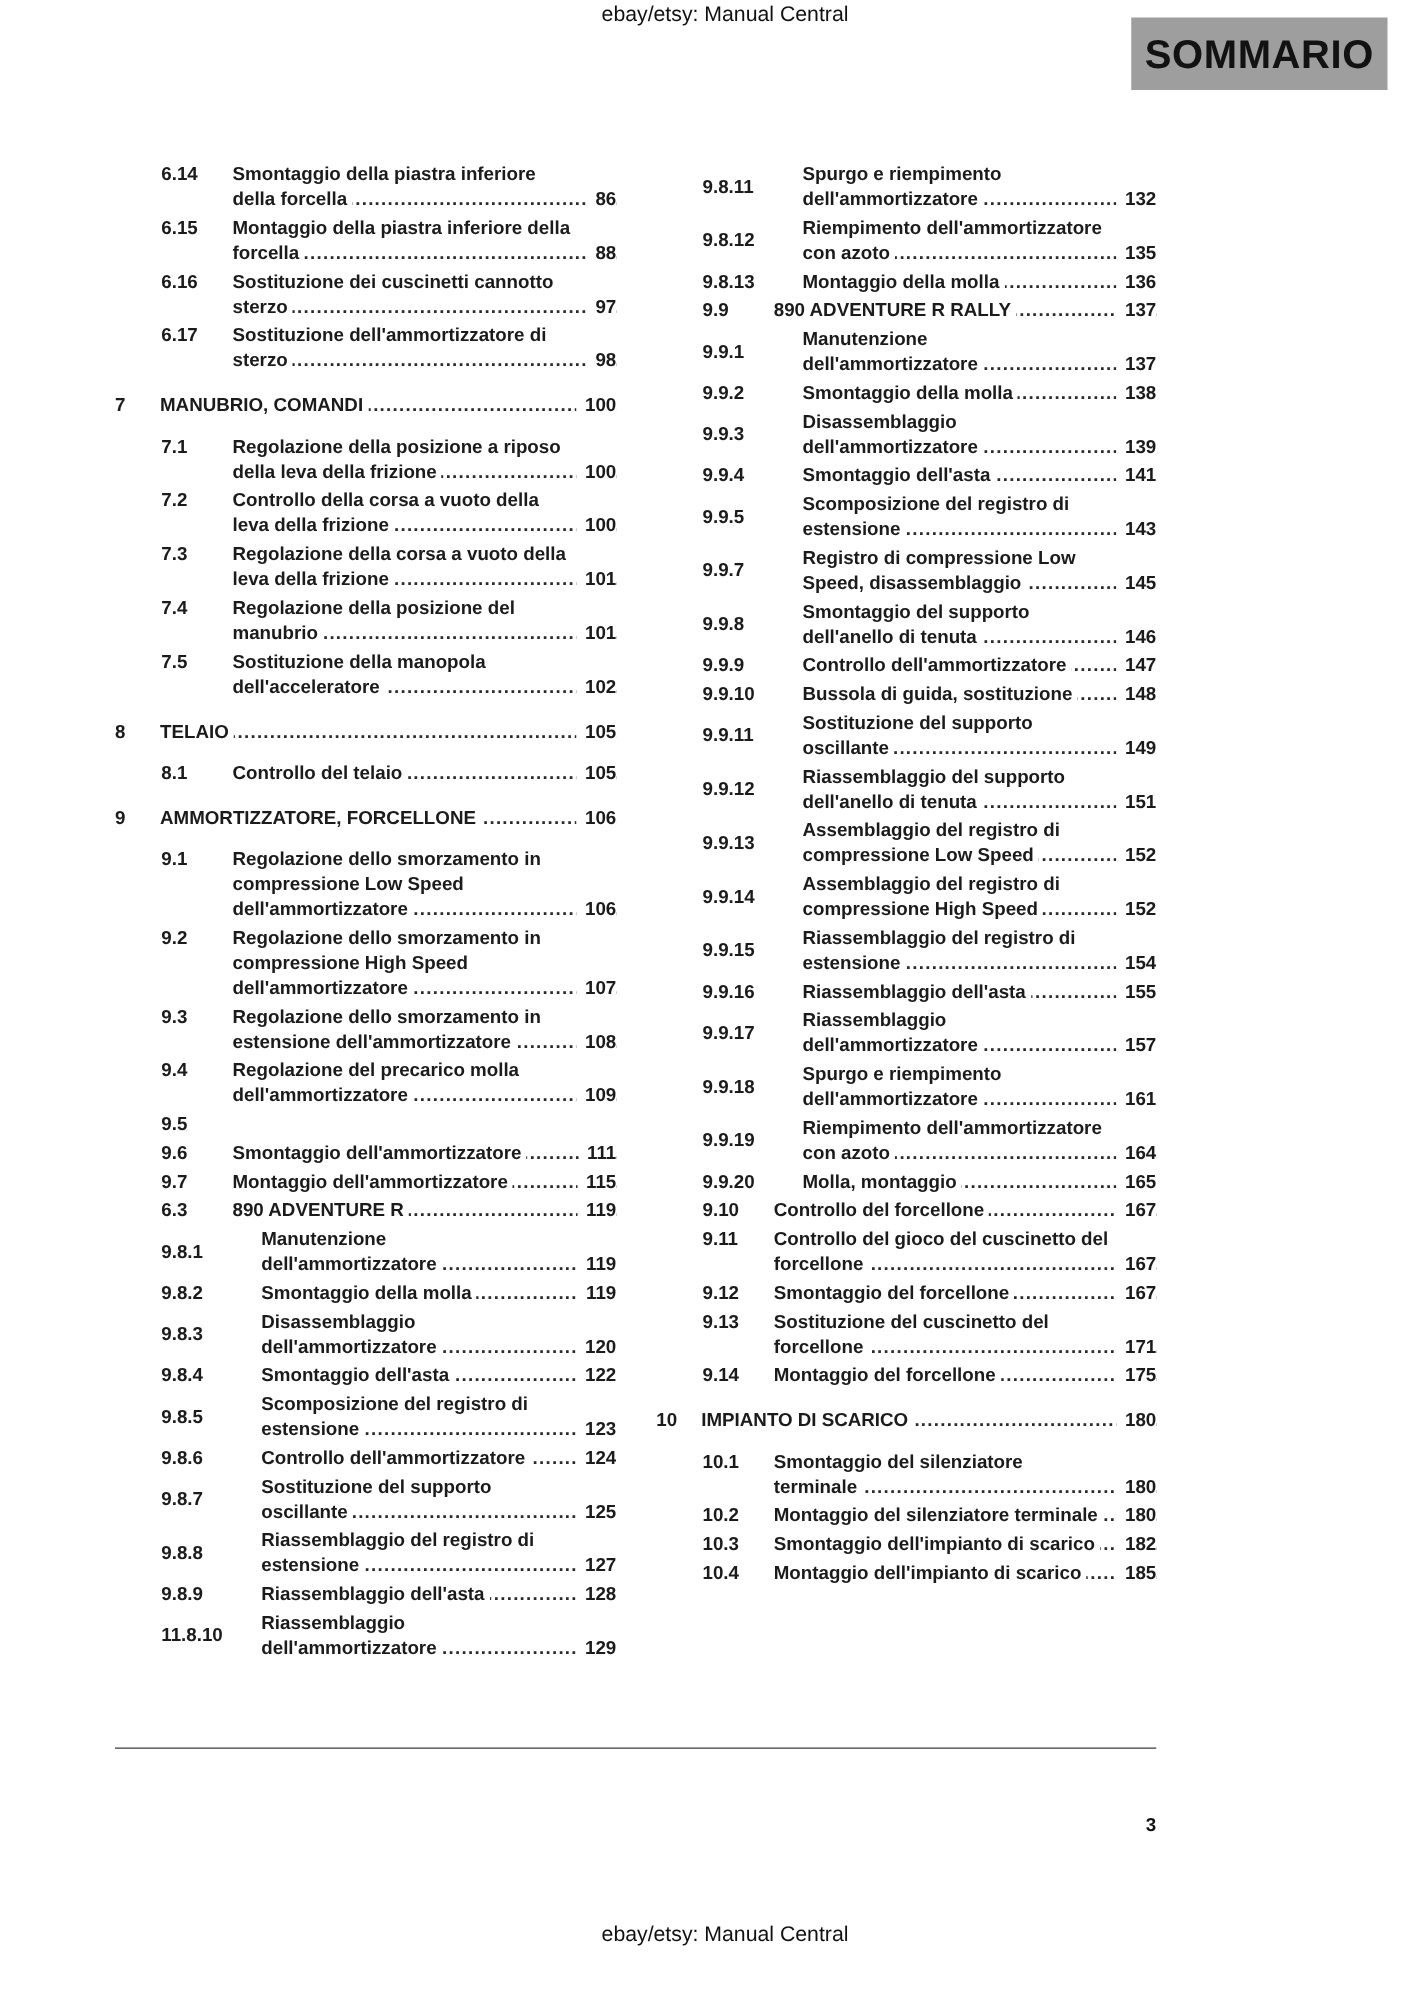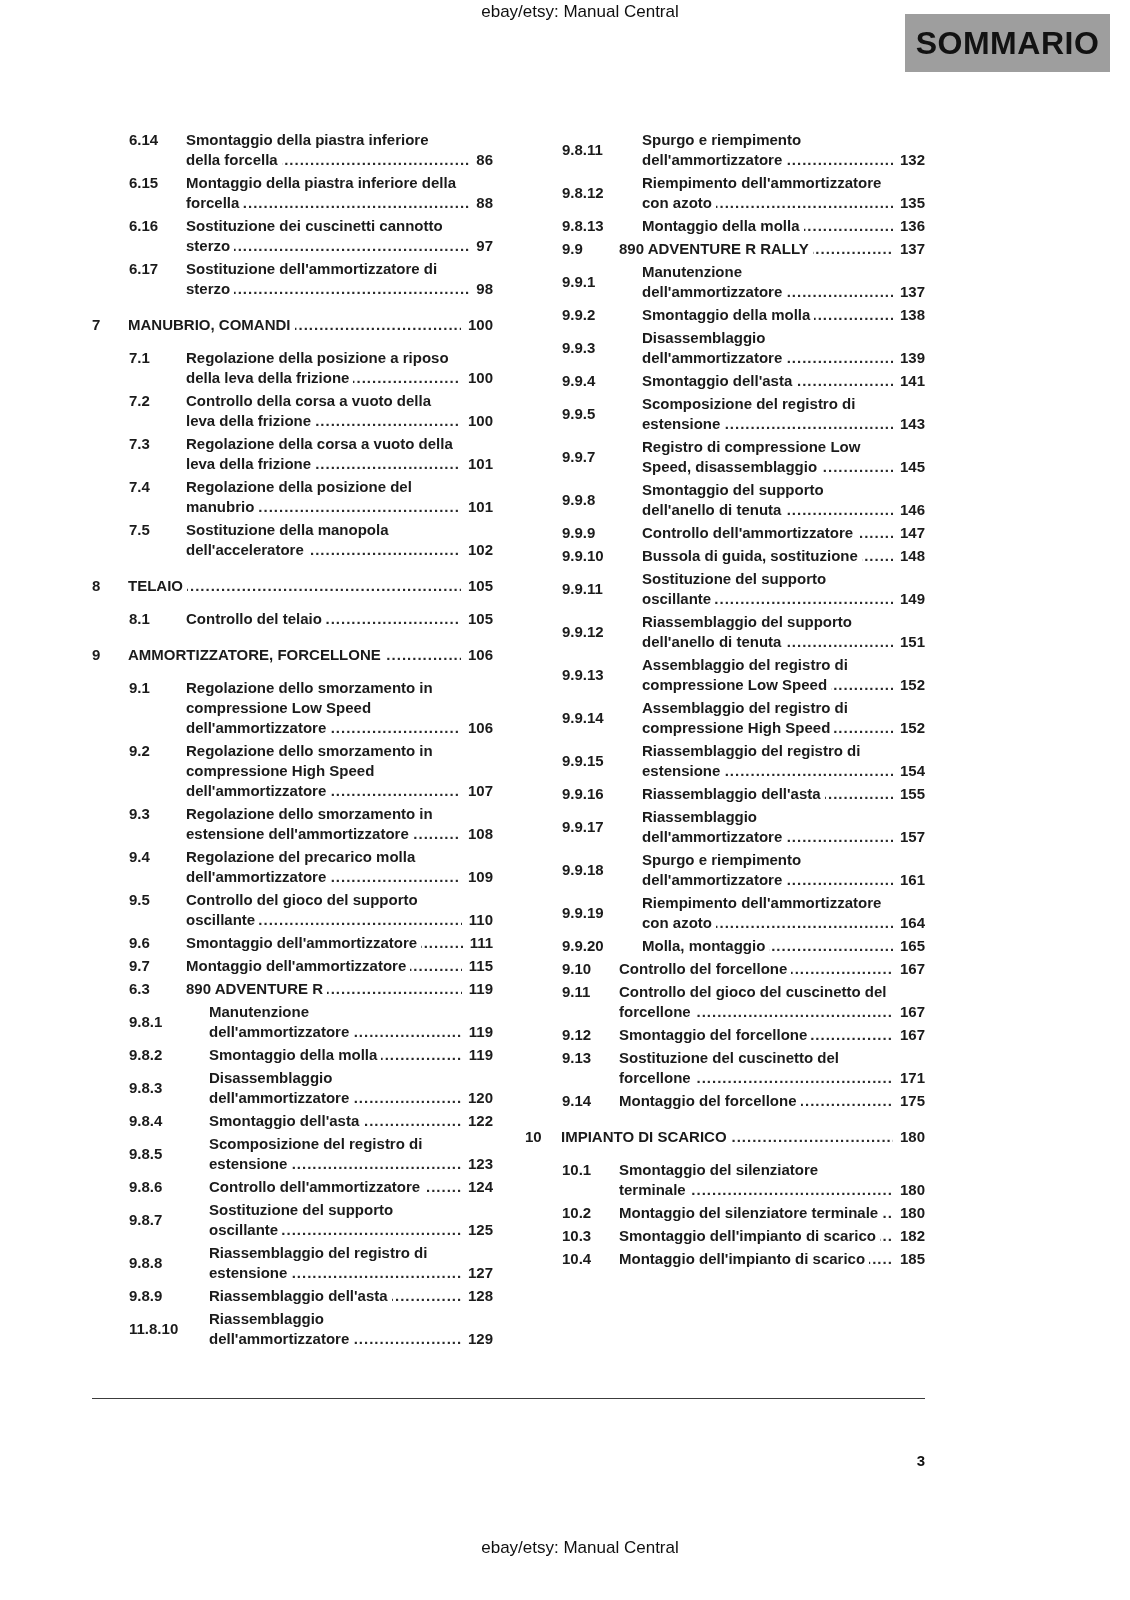--- a/index.html
+++ b/index.html
@@ -214,21 +214,21 @@
         <div class="entry lvl2">
           <span class="num">9.3</span>
           <div class="body"><span class="title">Regolazione dello smorzamento in estensione dell'ammortizzatore</span><span class="pagenum">108</span></div>
         </div>
         <div class="entry lvl2">
           <span class="num">9.4</span>
           <div class="body"><span class="title">Regolazione del precarico molla dell'ammortizzatore</span><span class="pagenum">109</span></div>
         </div>
         <div class="entry lvl2">
           <span class="num">9.5</span>
-          <div class="body"><span class="title">Controllo del gioco del supporto oscillante</span><span class="pagenum">110</span></div>
+          <div class="body"><span class="pagenum">110</span></div>
         </div>
         <div class="entry lvl2">
           <span class="num">9.6</span>
           <div class="body"><span class="title">Smontaggio dell'ammortizzatore</span><span class="pagenum">111</span></div>
         </div>
         <div class="entry lvl2">
           <span class="num">9.7</span>
           <div class="body"><span class="title">Montaggio dell'ammortizzatore</span><span class="pagenum">115</span></div>
         </div>
         <div class="entry lvl2">

